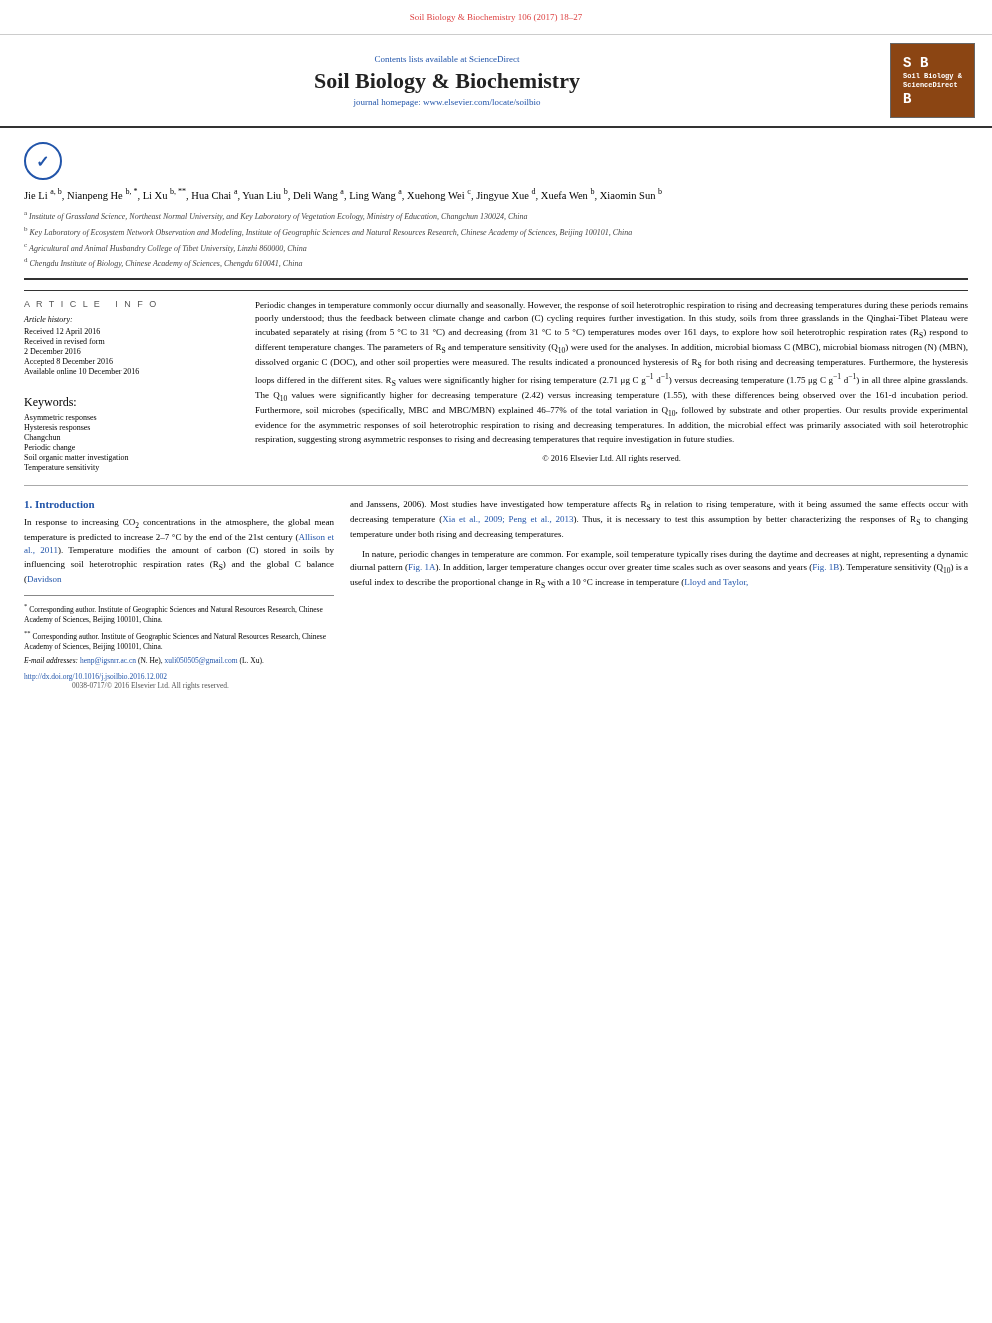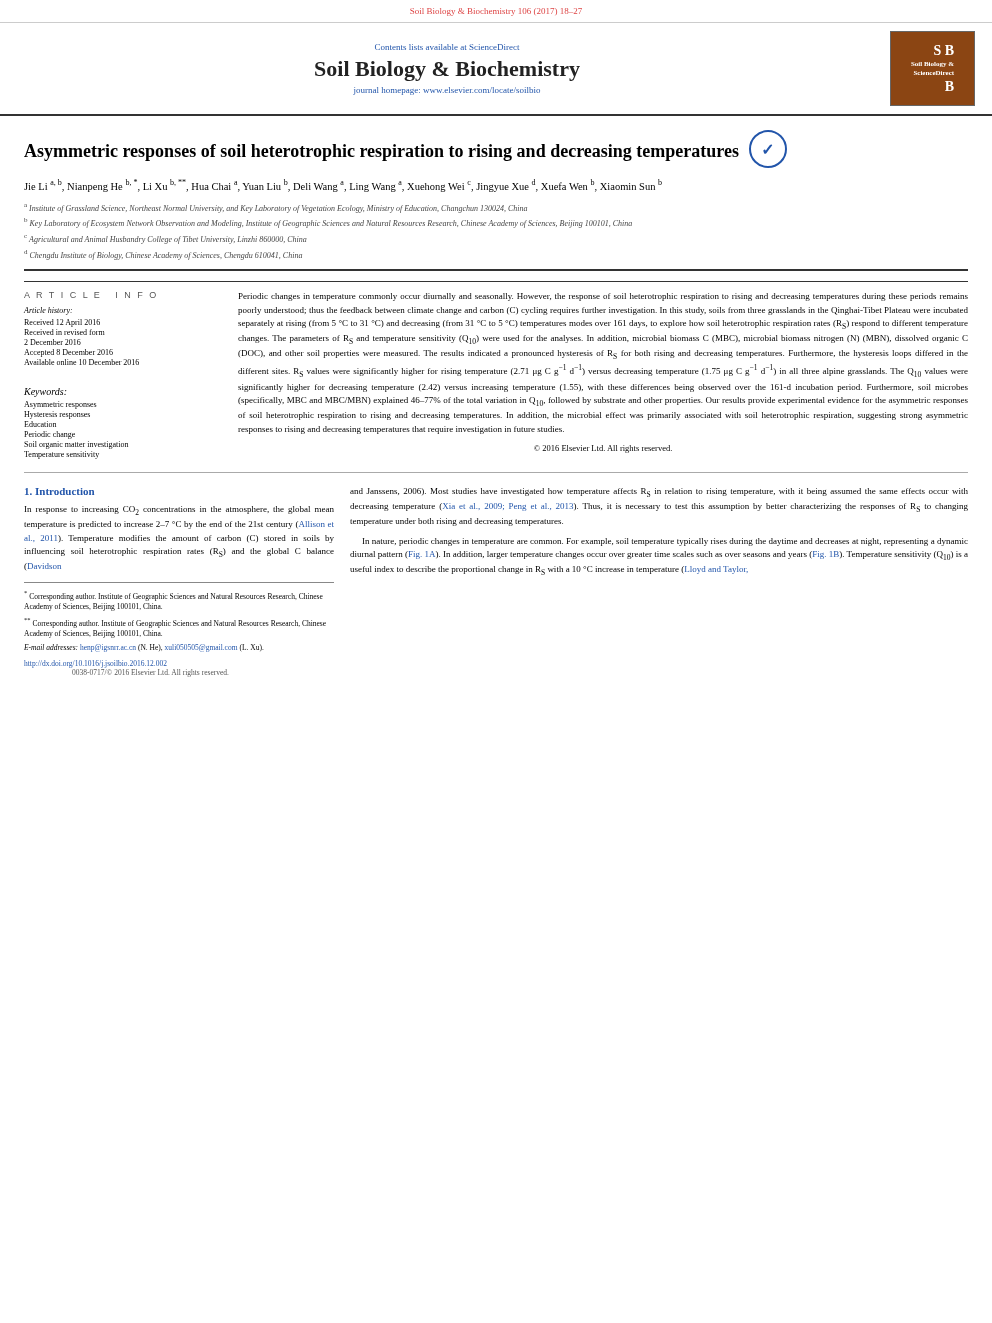--- a/index.html
+++ b/index.html
@@ -8,21 +8,21 @@
       font-family: "Times New Roman", Times, serif;
       font-size: 10px;
       color: #000;
       width: 992px;
       min-height: 1323px;
     }
 
     
     .top-bar {
       text-align: center;
-      padding: 6px 0;
+      padding: 12px 0;
       font-size: 9px;
       color: #d44;
       border-bottom: 1px solid #ccc;
     }
 
     
     .journal-header {
       display: flex;
       align-items: center;
       padding: 8px 12px;
@@ -161,21 +161,21 @@
     .affiliations p {
       margin: 1px 0;
     }
     .affiliations sup {
       font-size: 7px;
     }
 
     
     .two-col {
       display: flex;
-      gap: 4px;
+      gap: 21px;
       margin-top: 10px;
       border-top: 1px solid #333;
       padding-top: 8px;
     }
     .col-left {
       width: 210px;
       flex-shrink: 0;
     }
     .col-right {
       flex: 1;
@@ -205,22 +205,21 @@
     .article-history .entry {
       font-size: 8px;
       margin-bottom: 1px;
       color: #000;
     }
 
     .keywords-section {
       margin-top: 8px;
     }
     .keywords-section .label {
-      font-style: italic;
-      font-size: 10px;
+      font-size: 12px;
       margin-bottom: 3px;
       margin-top: 19px;
     }
     .keywords-section .kw {
       font-size: 8px;
       margin: 1px 0;
       color: #000;
     }
 
     
@@ -333,34 +332,33 @@
     </div>
     <div class="journal-title">Soil Biology &amp; Biochemistry</div>
     <div class="journal-homepage">
       <span>journal homepage:</span>
       <span style="color:#2255aa;">www.elsevier.com/locate/soilbio</span>
     </div>
   </div>
 
   <div class="right-logo">
     <div class="sbb-logo">
-      <div style="text-align:right;">
+      <div style="text-align:left;font-family:Liberation Mono, monospace;">
         <div style="font-size:14px; font-weight:bold;">S B</div>
         <div style="font-size:7px; margin:1px 0;">Soil Biology &amp;</div>
         <div style="font-size:7px;">ScienceDirect</div>
         <div style="font-size:14px; font-weight:bold; margin-top:2px;">B</div>
       </div>
     </div>
   </div>
 </div>
 
 <div class="main-content">
 
   <div class="title-row">
-    <h1 class="article-title">Asymmetric responses of soil heterotrophic respiration to rising and decreasing temperatures</h1>
     <div class="crossmark">✓</div>
   </div>
 
   <div class="authors">
     Jie Li <sup>a, b</sup>, Nianpeng He <sup>b, *</sup>, Li Xu <sup>b, **</sup>, Hua Chai <sup>a</sup>, Yuan Liu <sup>b</sup>, Deli Wang <sup>a</sup>, Ling Wang <sup>a</sup>, Xuehong Wei <sup>c</sup>, Jingyue Xue <sup>d</sup>, Xuefa Wen <sup>b</sup>, Xiaomin Sun <sup>b</sup>
   </div>
 
   <div class="affiliations">
     <p><sup>a</sup> <em>Institute of Grassland Science, Northeast Normal University, and Key Laboratory of Vegetation Ecology, Ministry of Education, Changchun 130024, China</em></p>
     <p><sup>b</sup> <em>Key Laboratory of Ecosystem Network Observation and Modeling, Institute of Geographic Sciences and Natural Resources Research, Chinese Academy of Sciences, Beijing 100101, China</em></p>
@@ -381,21 +379,21 @@
         <div class="entry">Received in revised form</div>
         <div class="entry">2 December 2016</div>
         <div class="entry">Accepted 8 December 2016</div>
         <div class="entry">Available online 10 December 2016</div>
       </div>
 
       <div class="keywords-section">
         <div class="label">Keywords:</div>
         <div class="kw">Asymmetric responses</div>
         <div class="kw">Hysteresis responses</div>
-        <div class="kw">Education</div>
+        <div class="kw">Changchun</div>
         <div class="kw">Periodic change</div>
         <div class="kw">Soil organic matter investigation</div>
         <div class="kw">Temperature sensitivity</div>
       </div>
     </div>
 
     <div class="col-right">
       <div class="abstract-text">
         <p>Periodic changes in temperature commonly occur diurnally and seasonally. However, the response of soil heterotrophic respiration to rising and decreasing temperatures during these periods remains poorly understood; thus the feedback between climate change and carbon (C) cycling requires further investigation. In this study, soils from three grasslands in the Qinghai-Tibet Plateau were incubated separately at rising (from 5 °C to 31 °C) and decreasing (from 31 °C to 5 °C) temperatures modes over 161 days, to explore how soil heterotrophic respiration rates (R<sub>S</sub>) respond to different temperature changes. The parameters of R<sub>S</sub> and temperature sensitivity (Q<sub>10</sub>) were used for the analyses. In addition, microbial biomass C (MBC), microbial biomass nitrogen (N) (MBN), dissolved organic C (DOC), and other soil properties were measured. The results indicated a pronounced hysteresis of R<sub>S</sub> for both rising and decreasing temperatures. Furthermore, the hysteresis loops differed in the different sites. R<sub>S</sub> values were significantly higher for rising temperature (2.71 μg C g<sup>−1</sup> d<sup>−1</sup>) versus decreasing temperature (1.75 μg C g<sup>−1</sup> d<sup>−1</sup>) in all three alpine grasslands. The Q<sub>10</sub> values were significantly higher for decreasing temperature (2.42) versus increasing temperature (1.55), with these differences being observed over the 161-d incubation period. Furthermore, soil microbes (specifically, MBC and MBC/MBN) explained 46–77% of the total variation in Q<sub>10</sub>, followed by substrate and other properties. Our results provide experimental evidence for the asymmetric responses of soil heterotrophic respiration to rising and decreasing temperatures. In addition, the microbial effect was primarily associated with soil heterotrophic respiration, suggesting strong asymmetric responses to rising and decreasing temperatures that require investigation in future studies.</p>
         <div class="copyright-line">© 2016 Elsevier Ltd. All rights reserved.</div>

